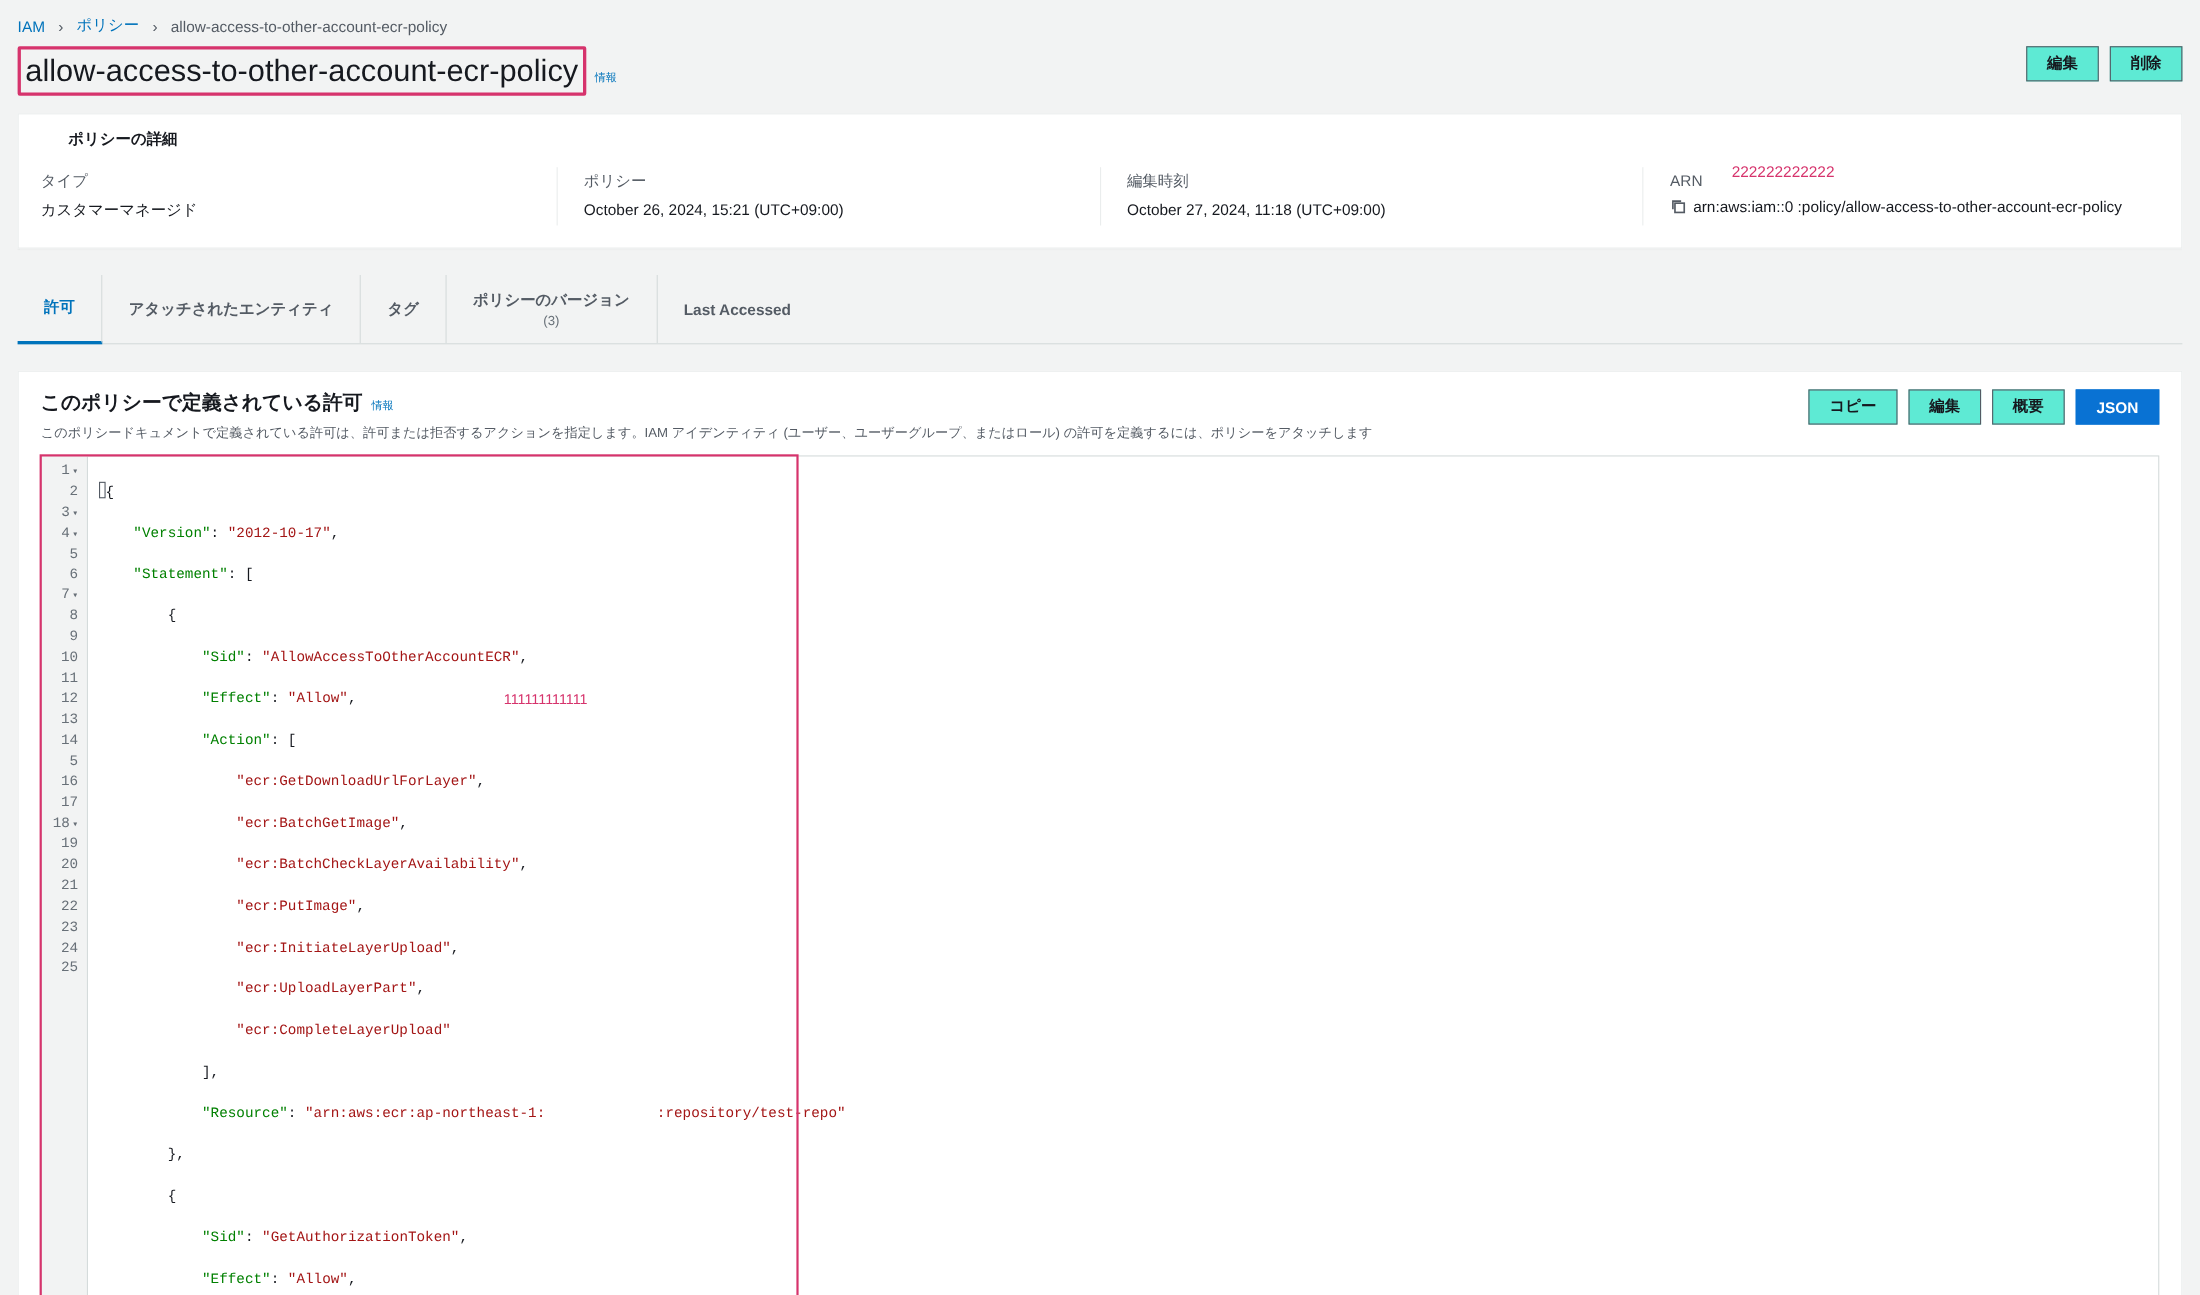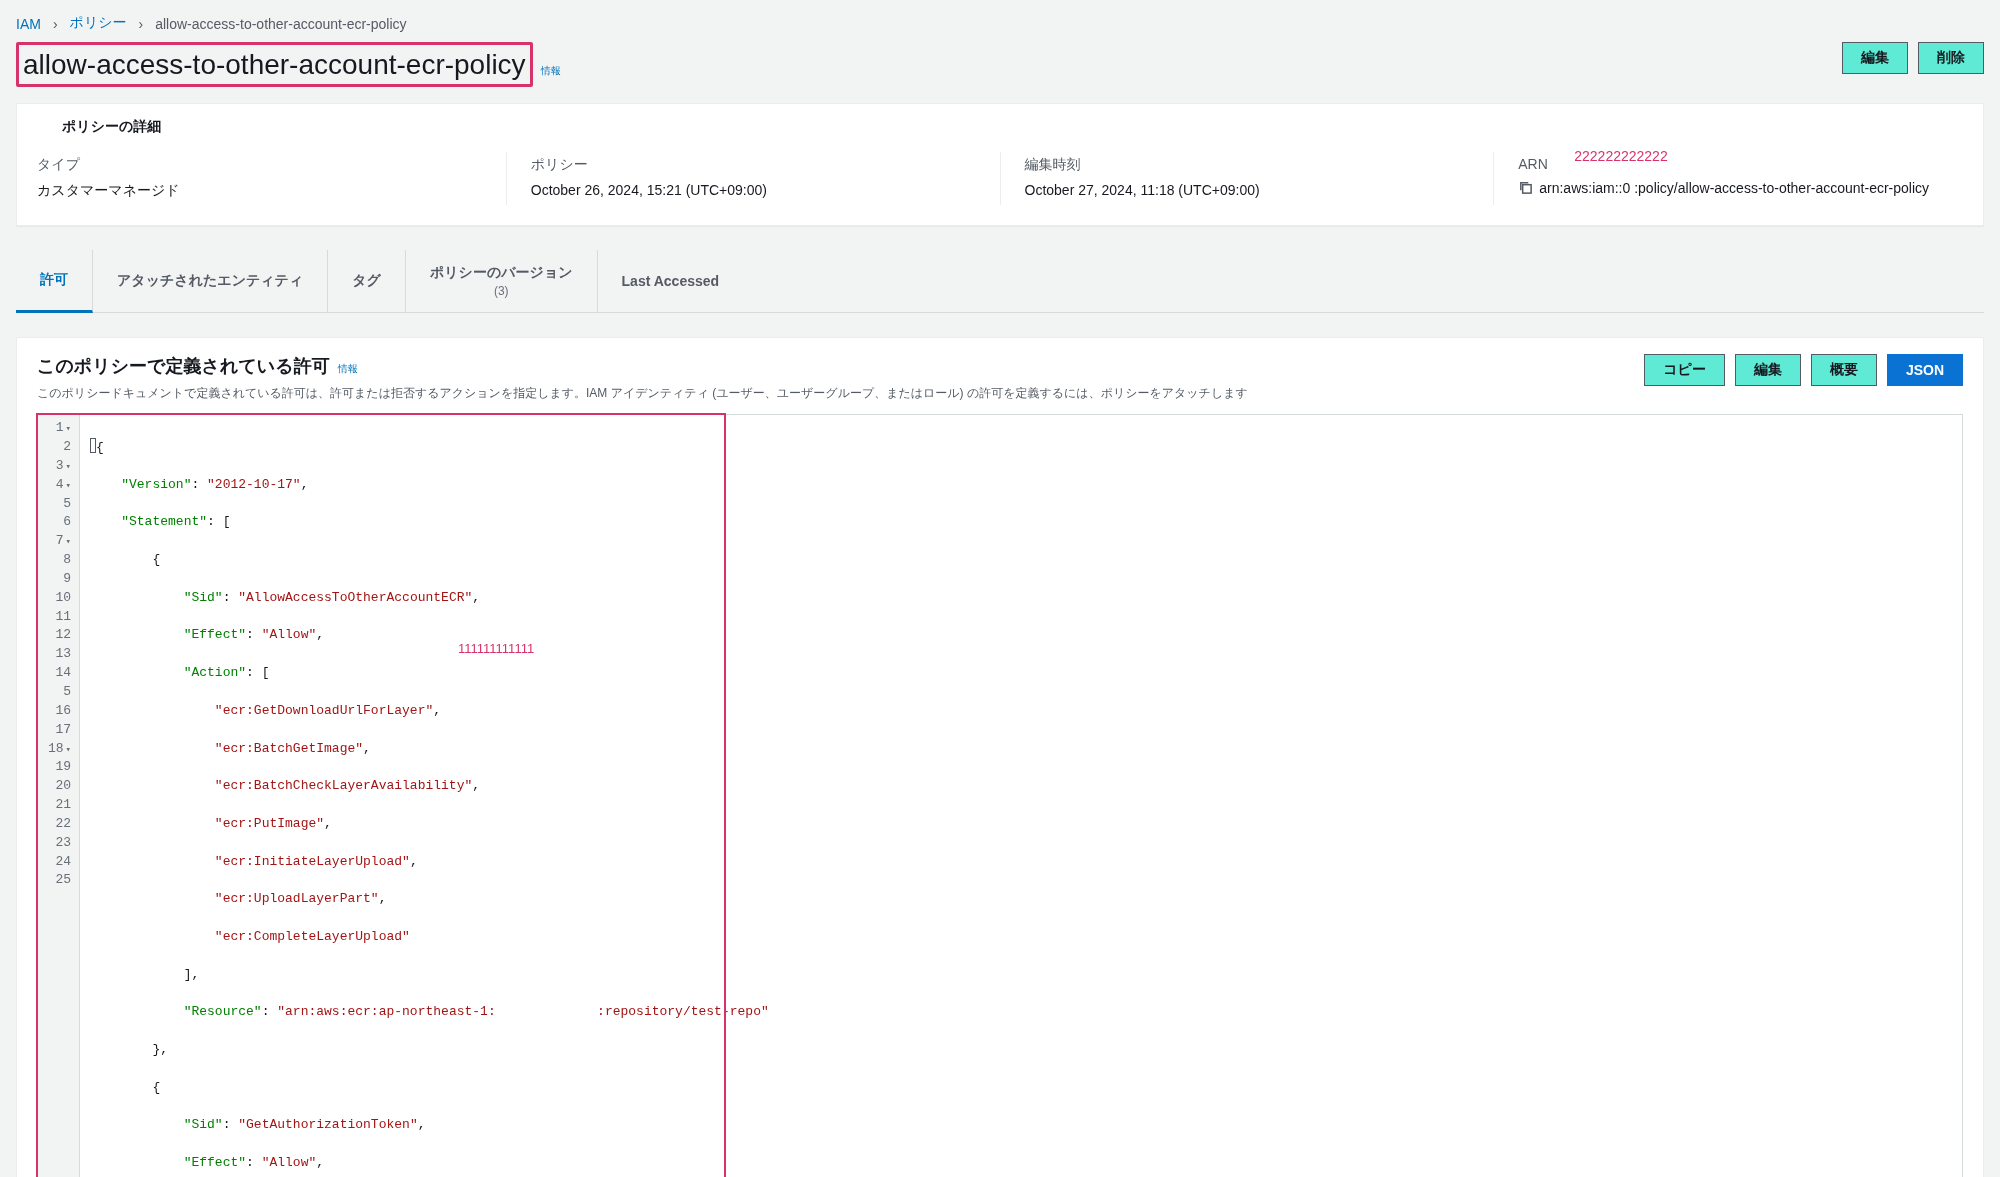--- a/index.html
+++ b/index.html
@@ -278,21 +278,21 @@
       <div class="perm-buttons">
         <button class="btn">コピー</button>
         <button class="btn">編集</button>
         <button class="btn">概要</button>
         <button class="btn btn-primary">JSON</button>
       </div>
     </div>
 
     <div class="editor">
       <div class="highlight-box-editor"></div>
-      <span class="annot-json" style="top:225px; left:420px;">111111111111</span>
+      <span class="annot-json" style="top:212px; left:420px;">111111111111</span>
       <div class="gutter">
         <div class="gutter-line">1<span class="gutter-fold"></span></div>
         <div class="gutter-line">2</div>
         <div class="gutter-line">3<span class="gutter-fold"></span></div>
         <div class="gutter-line">4<span class="gutter-fold"></span></div>
         <div class="gutter-line">5</div>
         <div class="gutter-line">6</div>
         <div class="gutter-line">7<span class="gutter-fold"></span></div>
         <div class="gutter-line">8</div>
         <div class="gutter-line">9</div>

